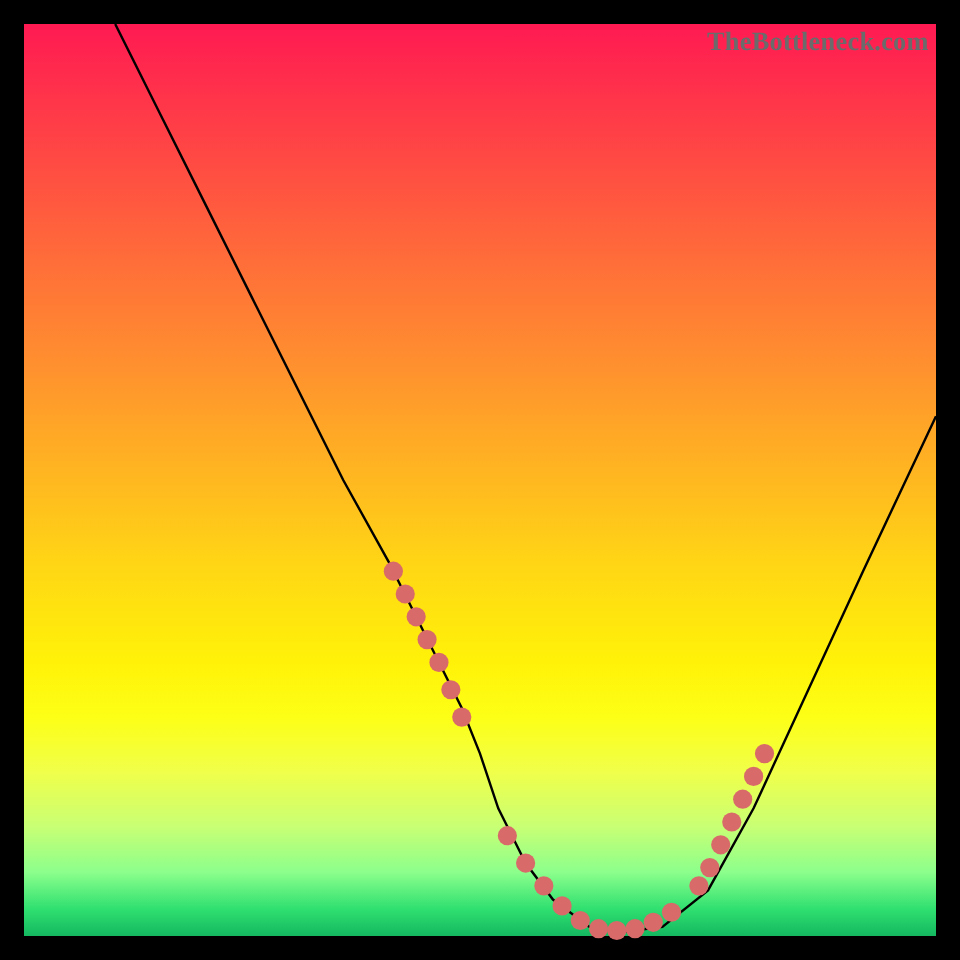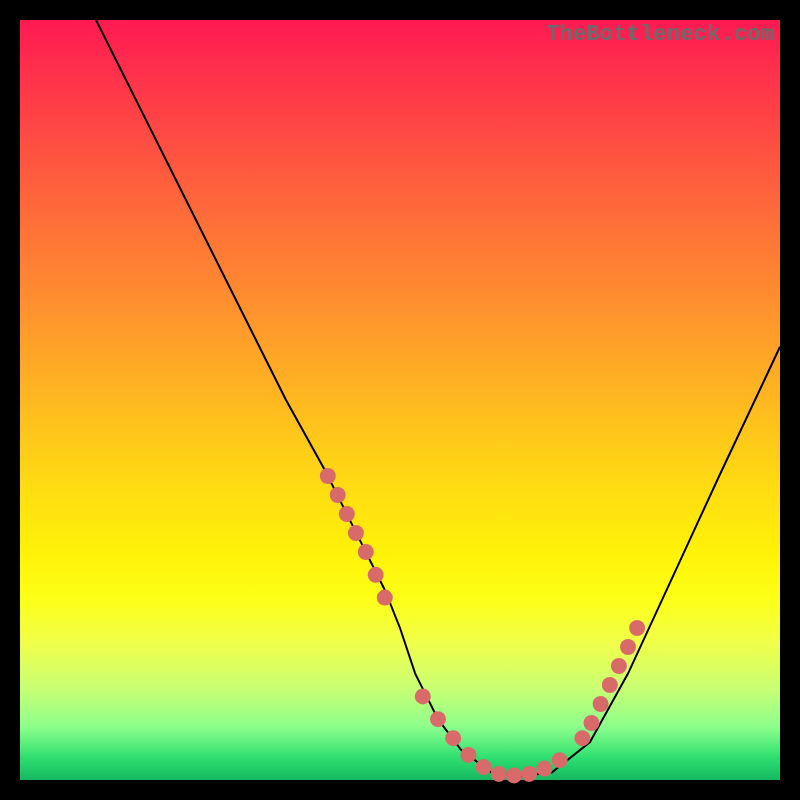--- a/index.html
+++ b/index.html
@@ -29,21 +29,21 @@
       #c8ff74 88%,
       #8cff8c 93%,
       #30e070 97%,
       #14b860 100%
     );
   }
   .watermark {
     position: absolute;
     top: 2px;
     right: 6px;
-    font-family: Liberation Mono, monospace;
+    font-family: Liberation Serif, serif;
     font-size: 22px;
     font-weight: 600;
     color: #6b6b6b;
     letter-spacing: 0.2px;
     user-select: none;
   }
   svg.overlay {
     position: absolute;
     left: 0; top: 0;
     width: 760px; height: 760px;

